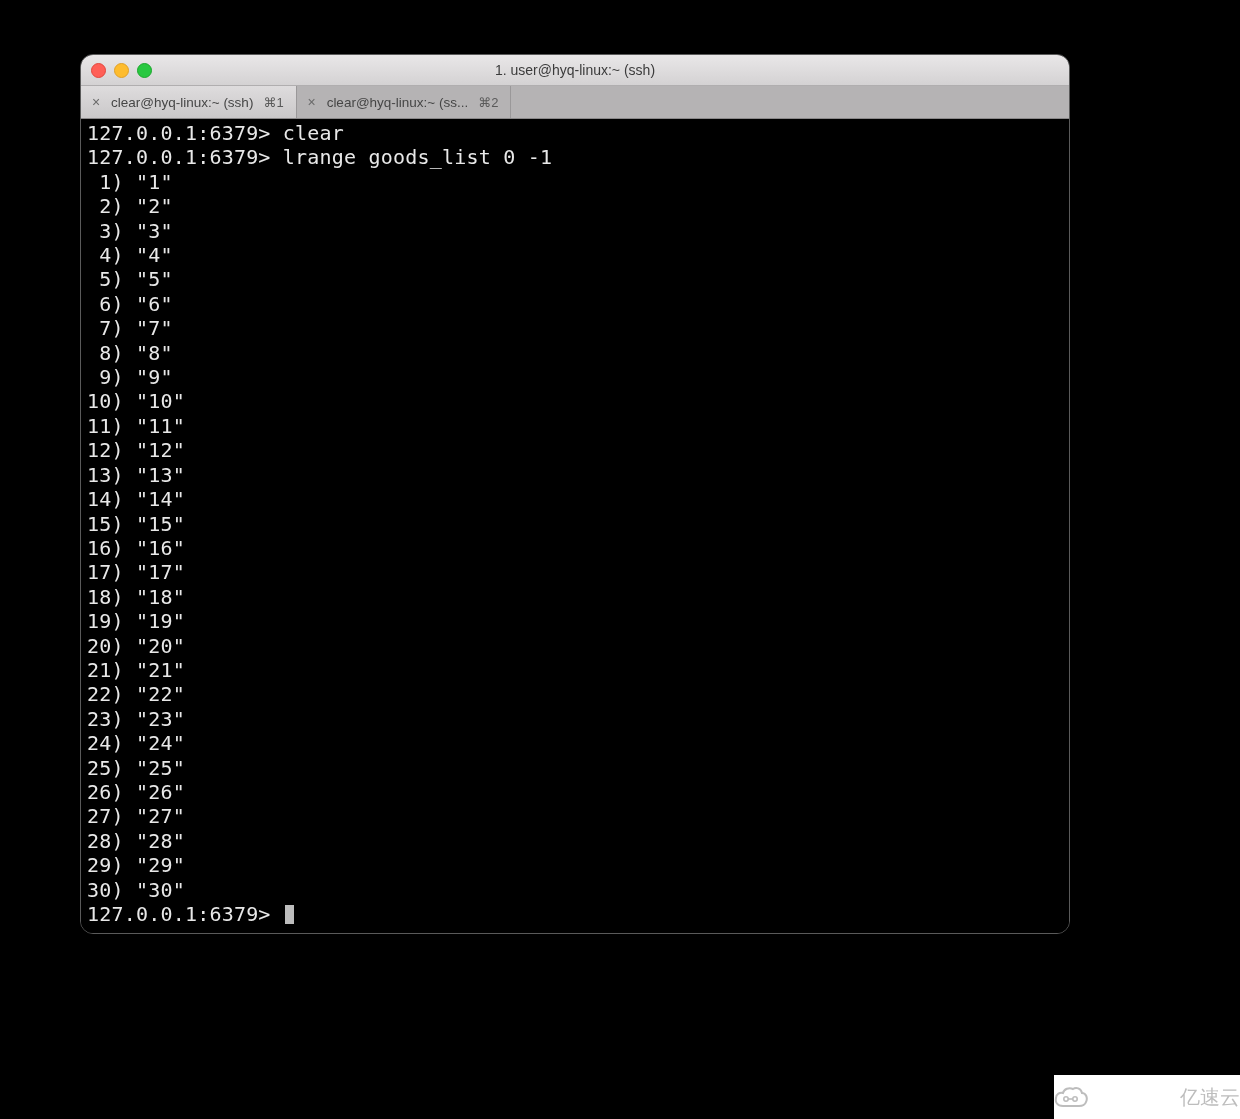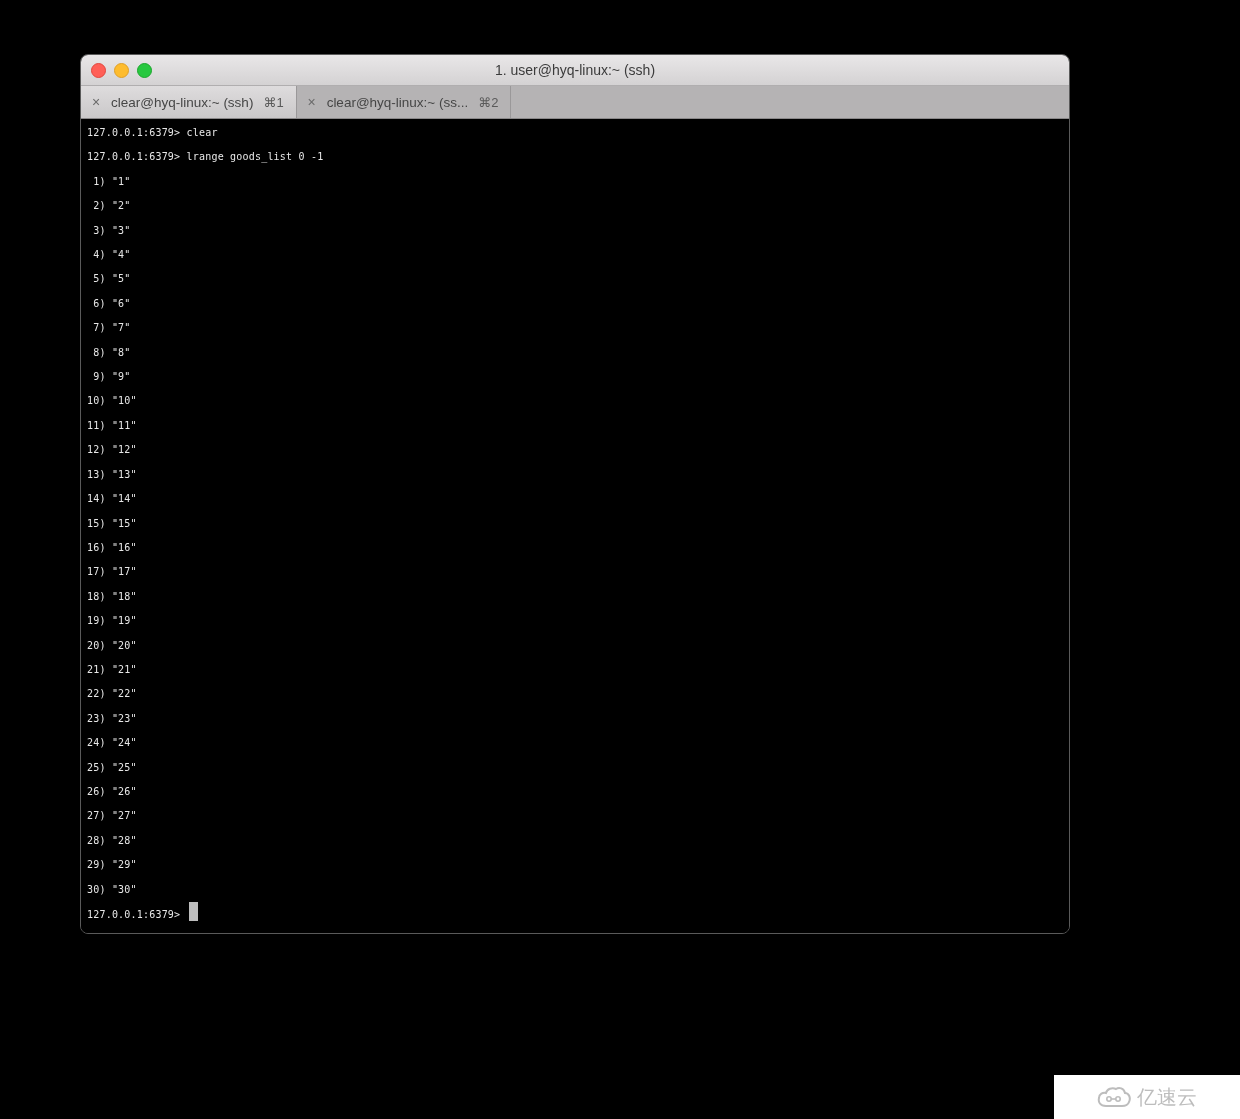--- a/index.html
+++ b/index.html
@@ -12,21 +12,21 @@
     overflow: hidden;
     position: relative;
   }
   .window {
     position: absolute;
     left: 80px;
     top: 54px;
     width: 988px;
     height: 878px;
     background: #000;
-    border-radius: 8px;
+    border-radius: 13px;
     border: 1px solid #5a5a5a;
     box-shadow: 0 2px 12px rgba(0,0,0,0.5);
     display: flex;
     flex-direction: column;
     overflow: hidden;
   }
   .titlebar {
     height: 30px;
     background: linear-gradient(#e9e7e8, #d4d2d3);
     display: flex;
@@ -81,21 +81,21 @@
   .tab .sc {
     color: #5a5a5a;
     font-size: 13px;
     margin-left: 2px;
   }
   .terminal {
     flex: 1;
     background: #000;
     color: #e8e8e8;
     font-family: "Andale Mono", "Menlo", "Consolas", monospace;
-    font-size: 10px;
+    font-size: 20px;
     line-height: 24.4px;
     padding: 2px 6px 4px 6px;
     white-space: pre;
     overflow: hidden;
     letter-spacing: 0.2px;
   }
   .terminal .line { display: block; }
   .cursor-block {
     display: inline-block;
     width: 9px;
@@ -106,21 +106,21 @@
   }
   .watermark {
     position: absolute;
     right: 0;
     bottom: 0;
     width: 186px;
     height: 44px;
     background: #fff;
     display: flex;
     align-items: center;
-    justify-content: center;
+    justify-content: space-between;
     gap: 6px;
     color: #bdbdbd;
     font-size: 20px;
   }
   .watermark svg { flex-shrink: 0; }
 </style>
 </head>
 <body>
 
 <div class="window">

